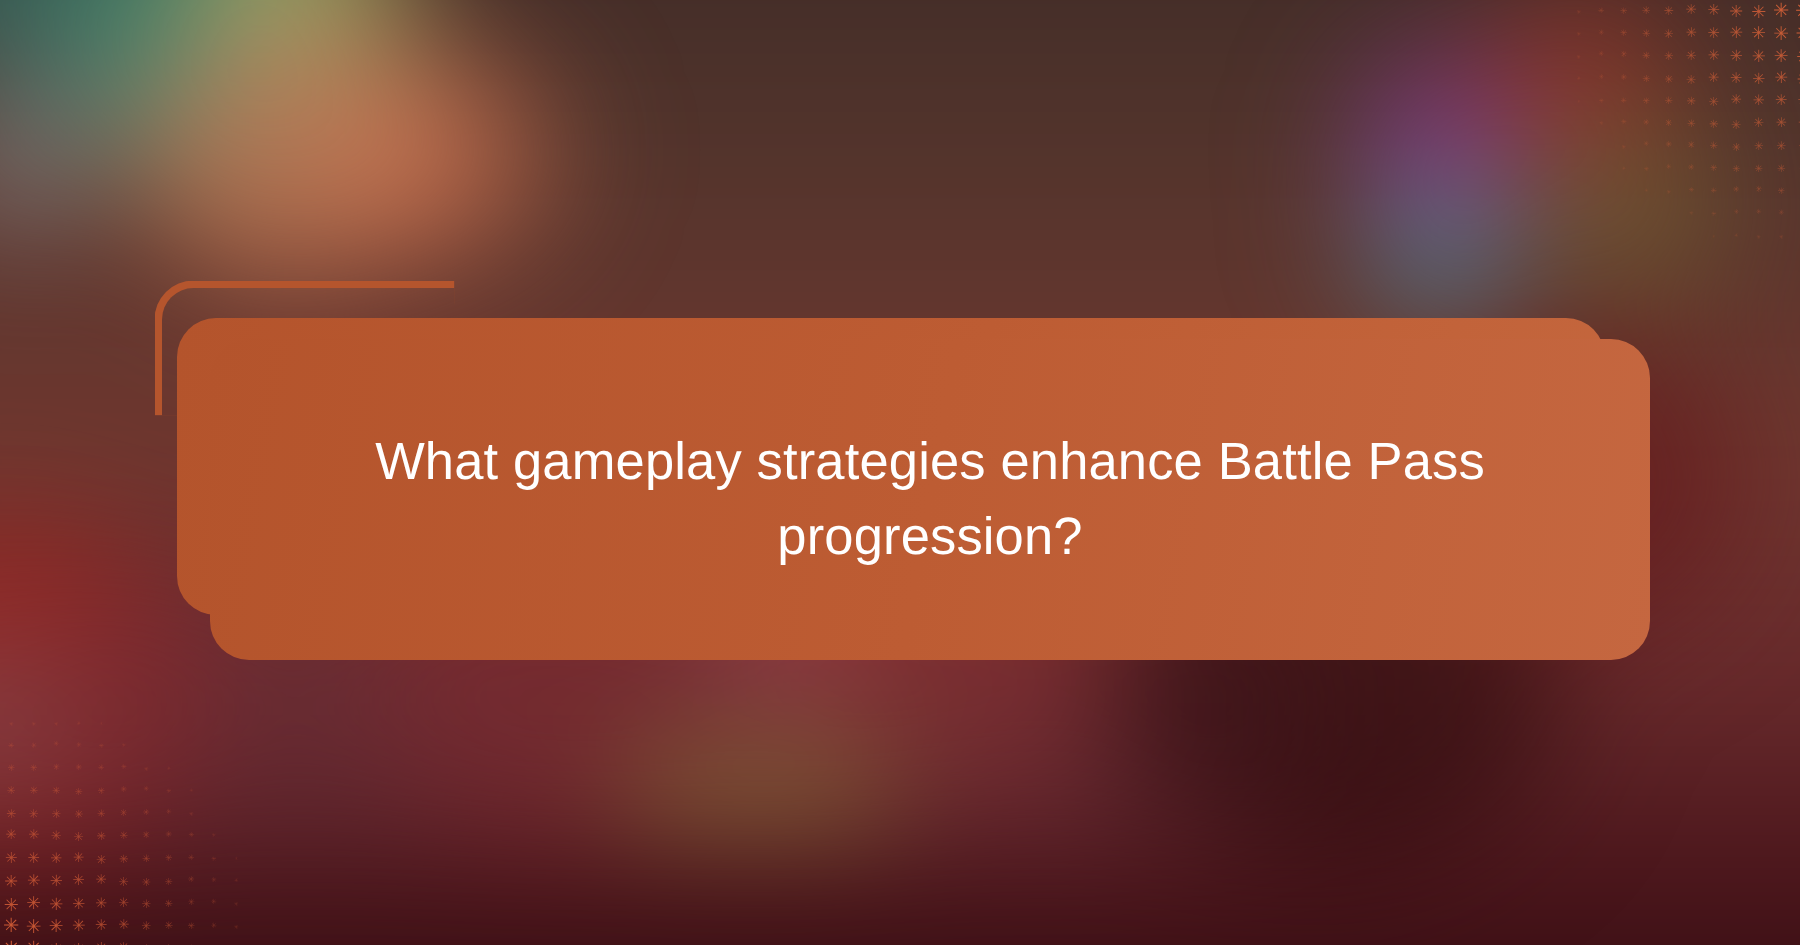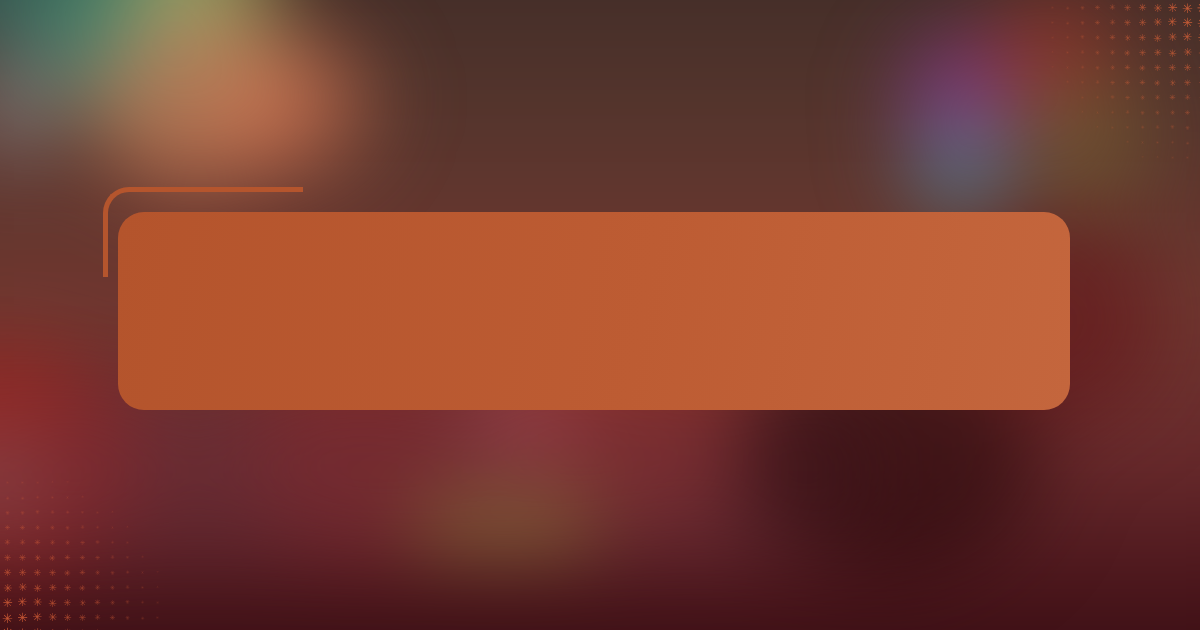--- a/index.html
+++ b/index.html
@@ -364,14 +364,17 @@
       <span class="dot" style="color: rgb(226, 101, 58); left: 82.5px; top: 172.5px; font-size: 9px; opacity: 0.573;">✳</span>
       <span class="dot" style="color: rgb(226, 101, 58); left: 97.5px; top: 172.5px; font-size: 8px; opacity: 0.507;">✳</span>
       <span class="dot" style="color: rgb(226, 101, 58); left: 112.5px; top: 172.5px; font-size: 7px; opacity: 0.442;">✳</span>
       <span class="dot" style="color: rgb(226, 101, 58); left: 127.5px; top: 172.5px; font-size: 6px; opacity: 0.376;">✳</span>
     </div>
 
   <div class="card-outline"></div>
 
   <div class="card-back"></div>
 
+  <div class="card-front">
+    <div class="quote-text">What gameplay strategies enhance Battle Pass progression?</div>
+  </div>
 
 </div>
 
 </body></html>

